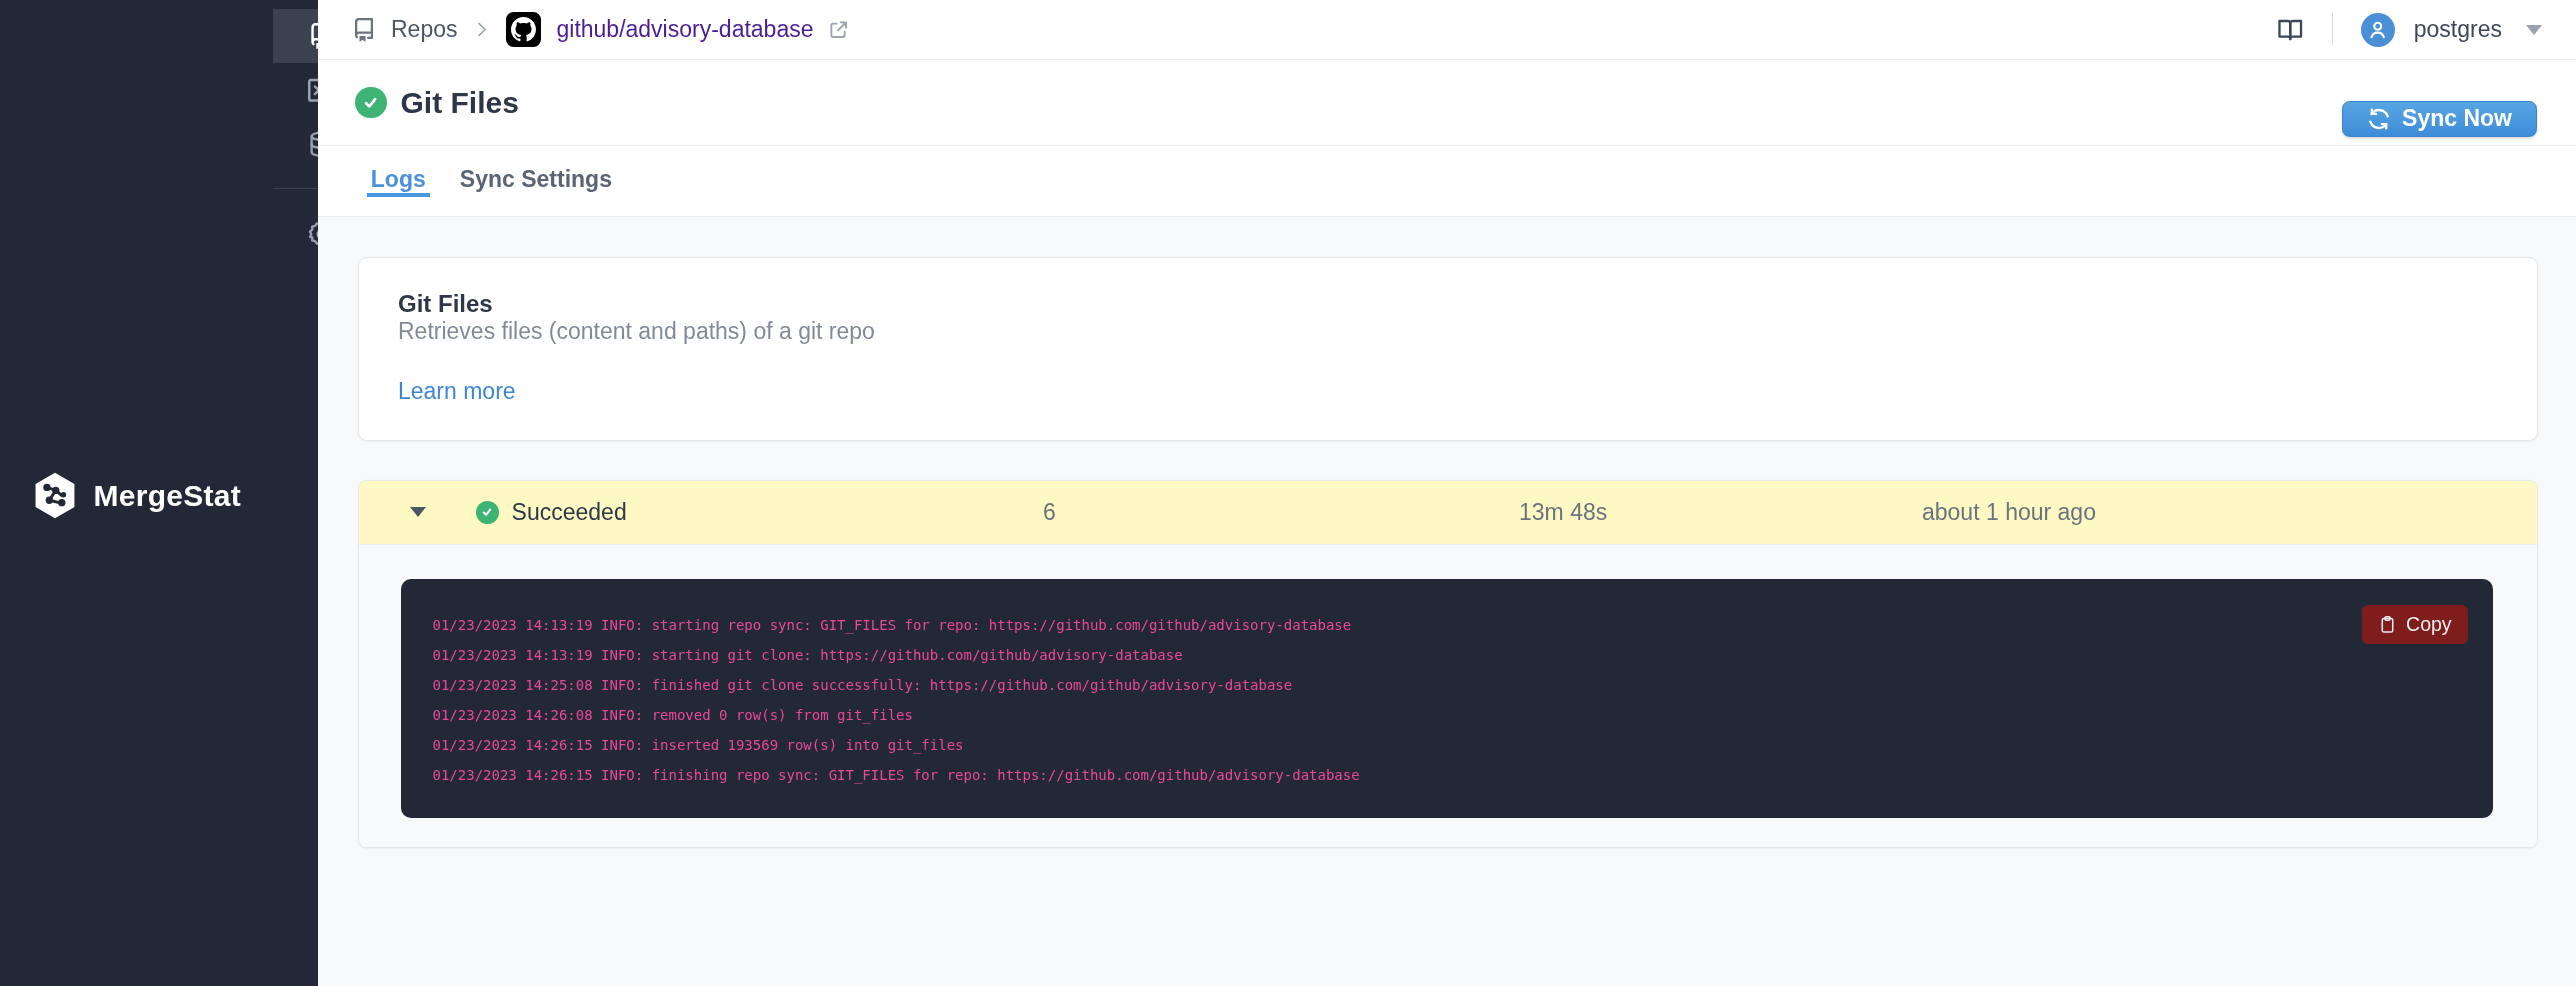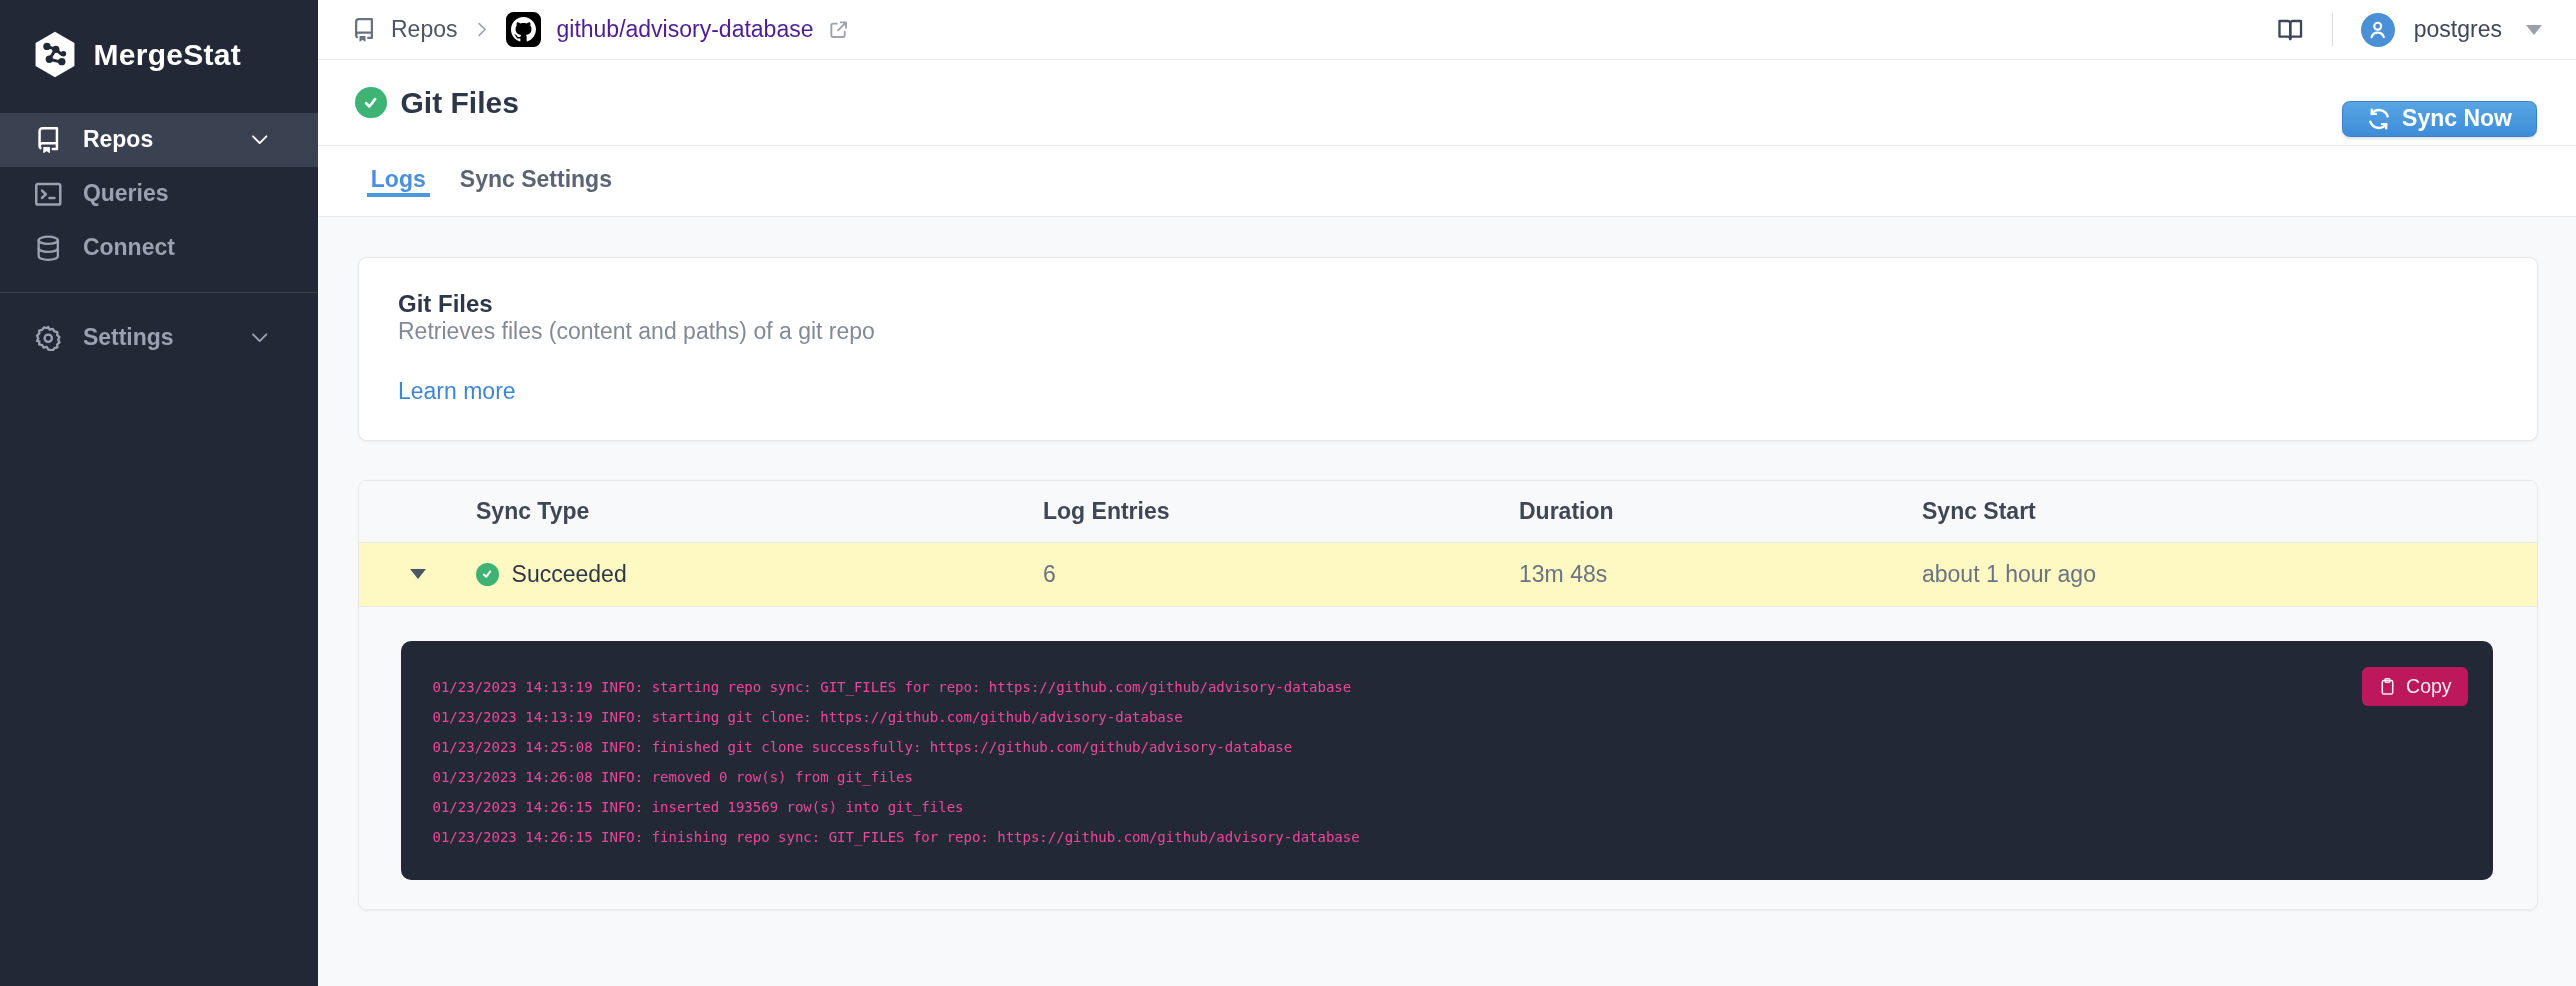--- a/index.html
+++ b/index.html
@@ -1,21 +1,21 @@
 <!DOCTYPE html>
 <html style="font-size:10px"><head>
 <meta charset="utf-8">
 <style>
   * { margin:0; padding:0; box-sizing:border-box; }
   html,body { width:2576px; height:986px; overflow:hidden; }
   body { font-family:"Liberation Sans", sans-serif; background:#f8f9fb; color:#323c4d; }
   .app { display:flex; width:2576px; height:986px; }
 
   
-  .sidebar { width:318px; min-width:318px; height:100%; background:#222836; display:flex; flex-direction:column; }
+  .sidebar { width:318px; min-width:318px; height:100%; background:#222836; display:flex; flex-direction:row; }
   .logo { display:flex; align-items:center; gap:16.4px; padding:30px 31.5px 25px 33px; }
   .logo svg { width:44px; height:49px; }
   .logo-text { color:#ffffff; font-size:30px; font-weight:700; letter-spacing:0.3px; }
   .nav { display:flex; flex-direction:column; margin-top:8.8px; }
   .nav-item { display:flex; align-items:center; height:54px; padding:0 26.5px 0 35px; color:#9aa2b1; font-size:23px; font-weight:600; cursor:pointer; }
   .nav-item svg { width:26.5px; height:26.5px; margin-right:21.4px; flex:0 0 auto; }
   .nav-item .lbl { flex:1; }
   .nav-item.active { background:#3a4150; color:#ffffff; }
   .nav-item .chev { width:21.4px; height:21.4px; }
   .nav-divider { border-top:1.3px solid #394152; margin:17.6px 0; }
@@ -67,21 +67,21 @@
   .th { font-size:23px; font-weight:700; color:#3f4654; }
   .trow { height:64px; background:#fef9c3; border-bottom:1.3px solid #e8eaee; }
   .td { font-size:23px; color:#6b7280; }
   .expander { display:flex; justify-content:center; cursor:pointer; }
   .tri-down { width:0; height:0; border-left:8.2px solid transparent; border-right:8.2px solid transparent; border-top:10px solid #4b5563; }
   .status { display:flex; align-items:center; gap:12.6px; font-size:23px; color:#2e3748; font-weight:500; }
 
   .expand-area { background:#f8f9fb; padding:34px 44px 29px 42px; }
   .logpanel { position:relative; background:#222836; border-radius:10px; padding:31.5px 25px 28px 31.5px; }
   .logline { font-family:"DejaVu Sans Mono", monospace; font-size:14px; line-height:30px; color:#ec4899; white-space:pre; }
-  .copy-btn { position:absolute; top:26.5px; right:25px; display:flex; align-items:center; gap:8.8px; background:#be185d; border:none;
+  .copy-btn { position:absolute; top:26.5px; right:25px; display:flex; align-items:center; gap:8.8px; background:#7f1d1d; border:none;
     border-radius:6.3px; padding:8.2px 16.4px; color:#eceef1; font-size:19.5px; font-family:"Liberation Sans",sans-serif; cursor:pointer; }
   .copy-btn svg { width:19px; height:19px; }
   .icon-stroke { fill:none; stroke:currentColor; stroke-width:1.4; stroke-linecap:round; stroke-linejoin:round; }
 </style>
 </head>
 <body>
 
 <div class="app">
 
   <aside class="sidebar">
@@ -211,27 +211,20 @@
 
     <div class="content">
 
       <section class="card info">
         <h2 class="info-title">Git Files</h2>
         <p class="info-desc">Retrieves files (content and paths) of a git repo</p>
         <a class="info-link">Learn more</a>
       </section>
 
       <section class="card table">
-        <div class="tgrid thead">
-          <div></div>
-          <div class="th">Sync Type</div>
-          <div class="th">Log Entries</div>
-          <div class="th">Duration</div>
-          <div class="th">Sync Start</div>
-        </div>
 
         <div class="tgrid trow">
           <div class="expander">
             <span class="tri-down"></span>
           </div>
           <div class="status">
             <span class="check-circle small">
               <svg class="icon-stroke" viewBox="0 0 16 16" style="color:#fff; stroke-width:2.2;">
                   <path d="M4.2 8.4 6.9 11l4.7-6"></path>
                 </svg>

